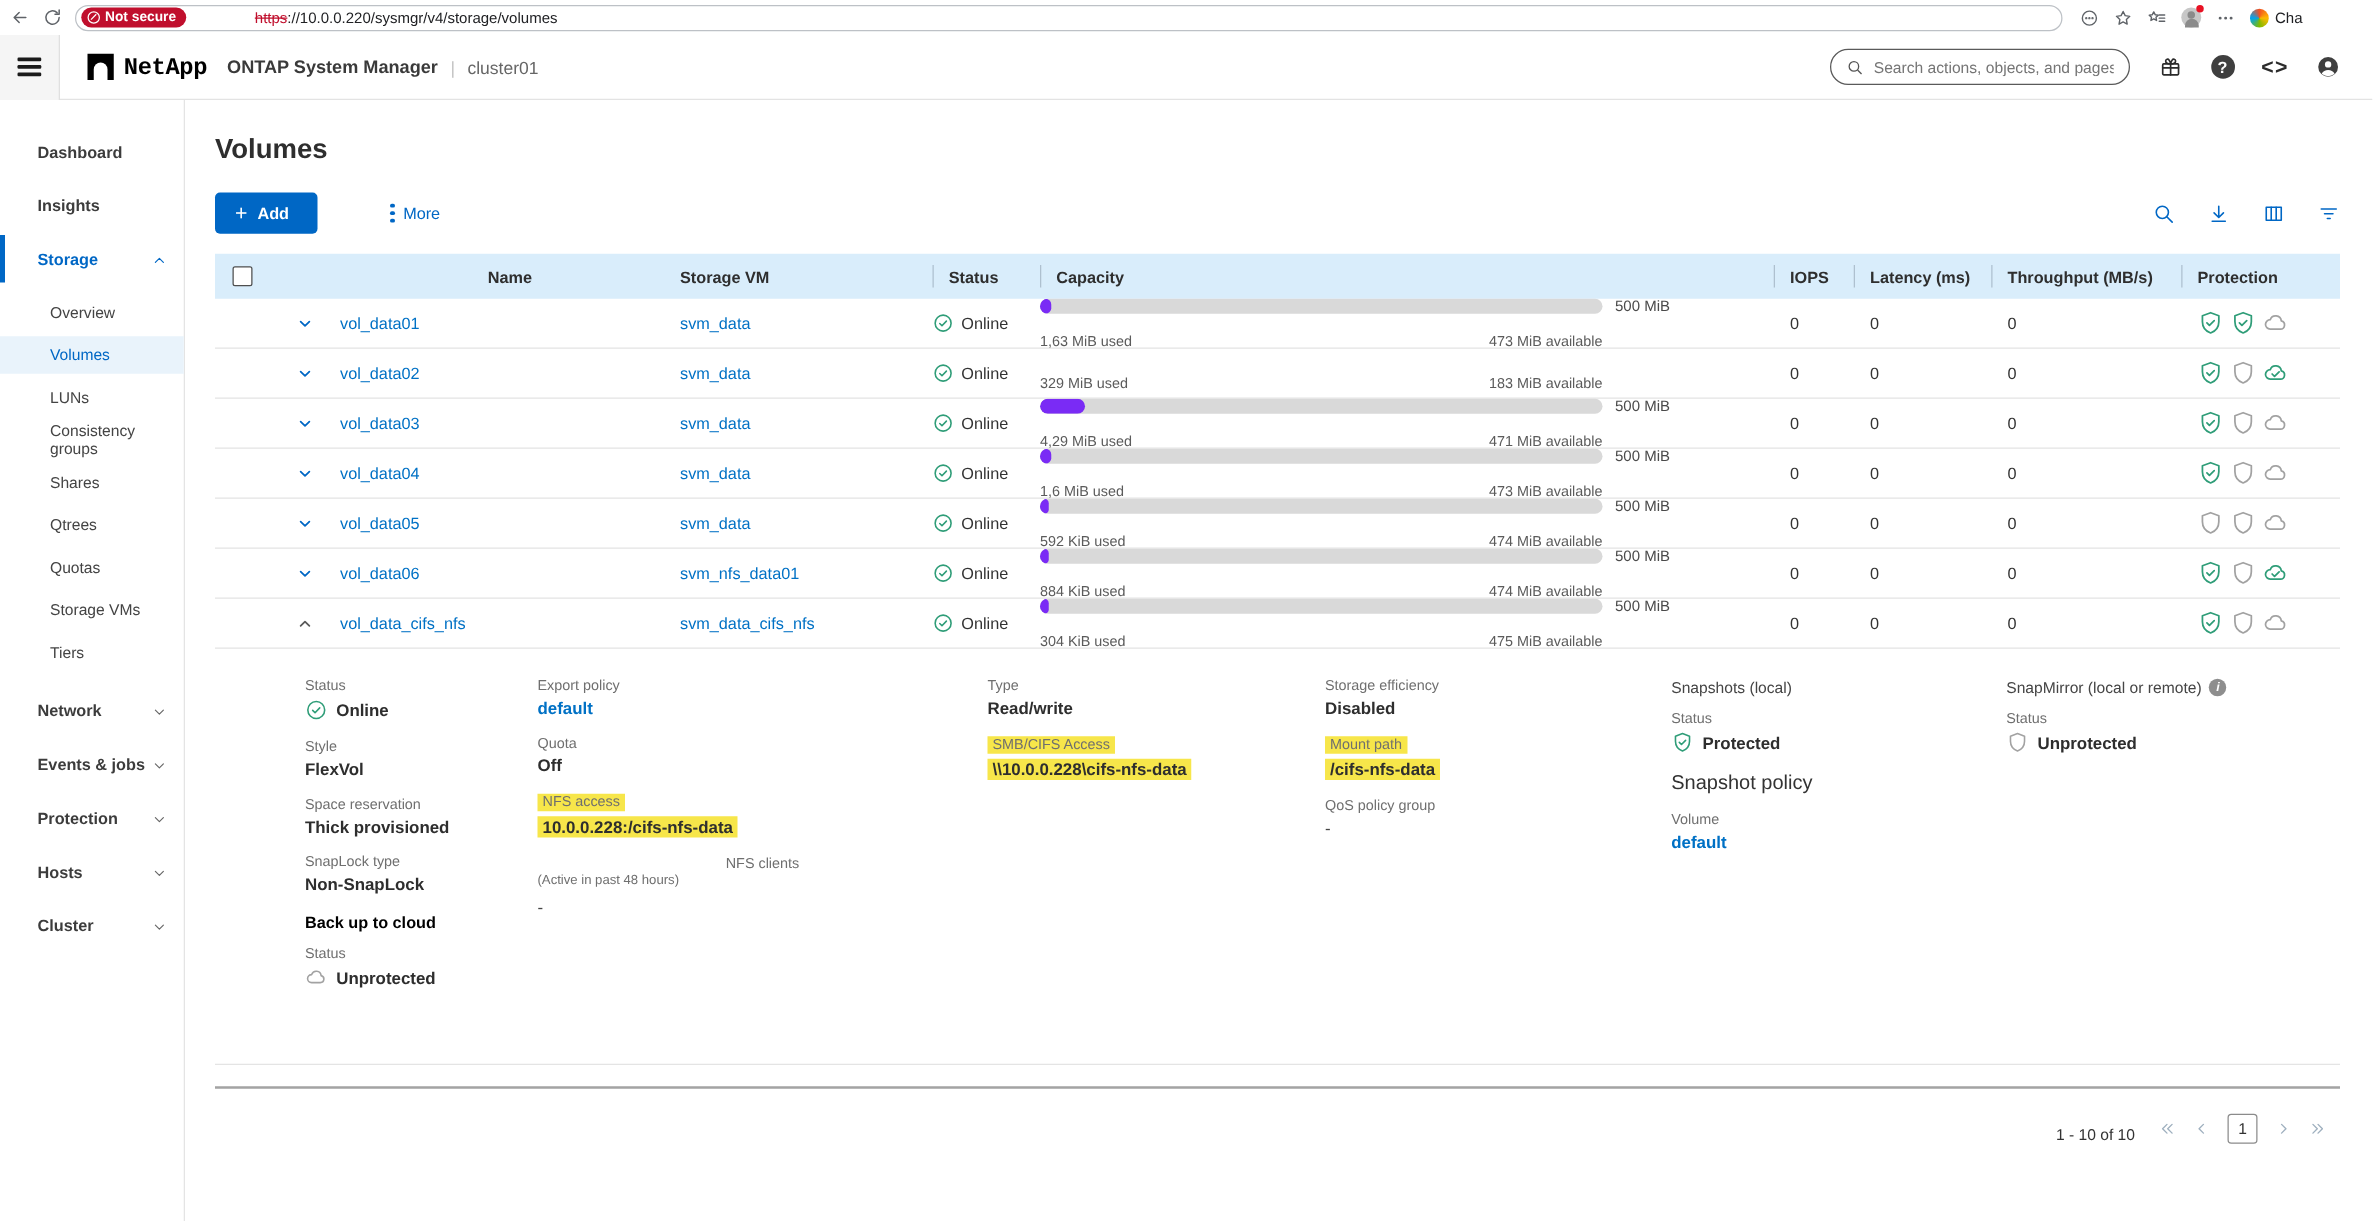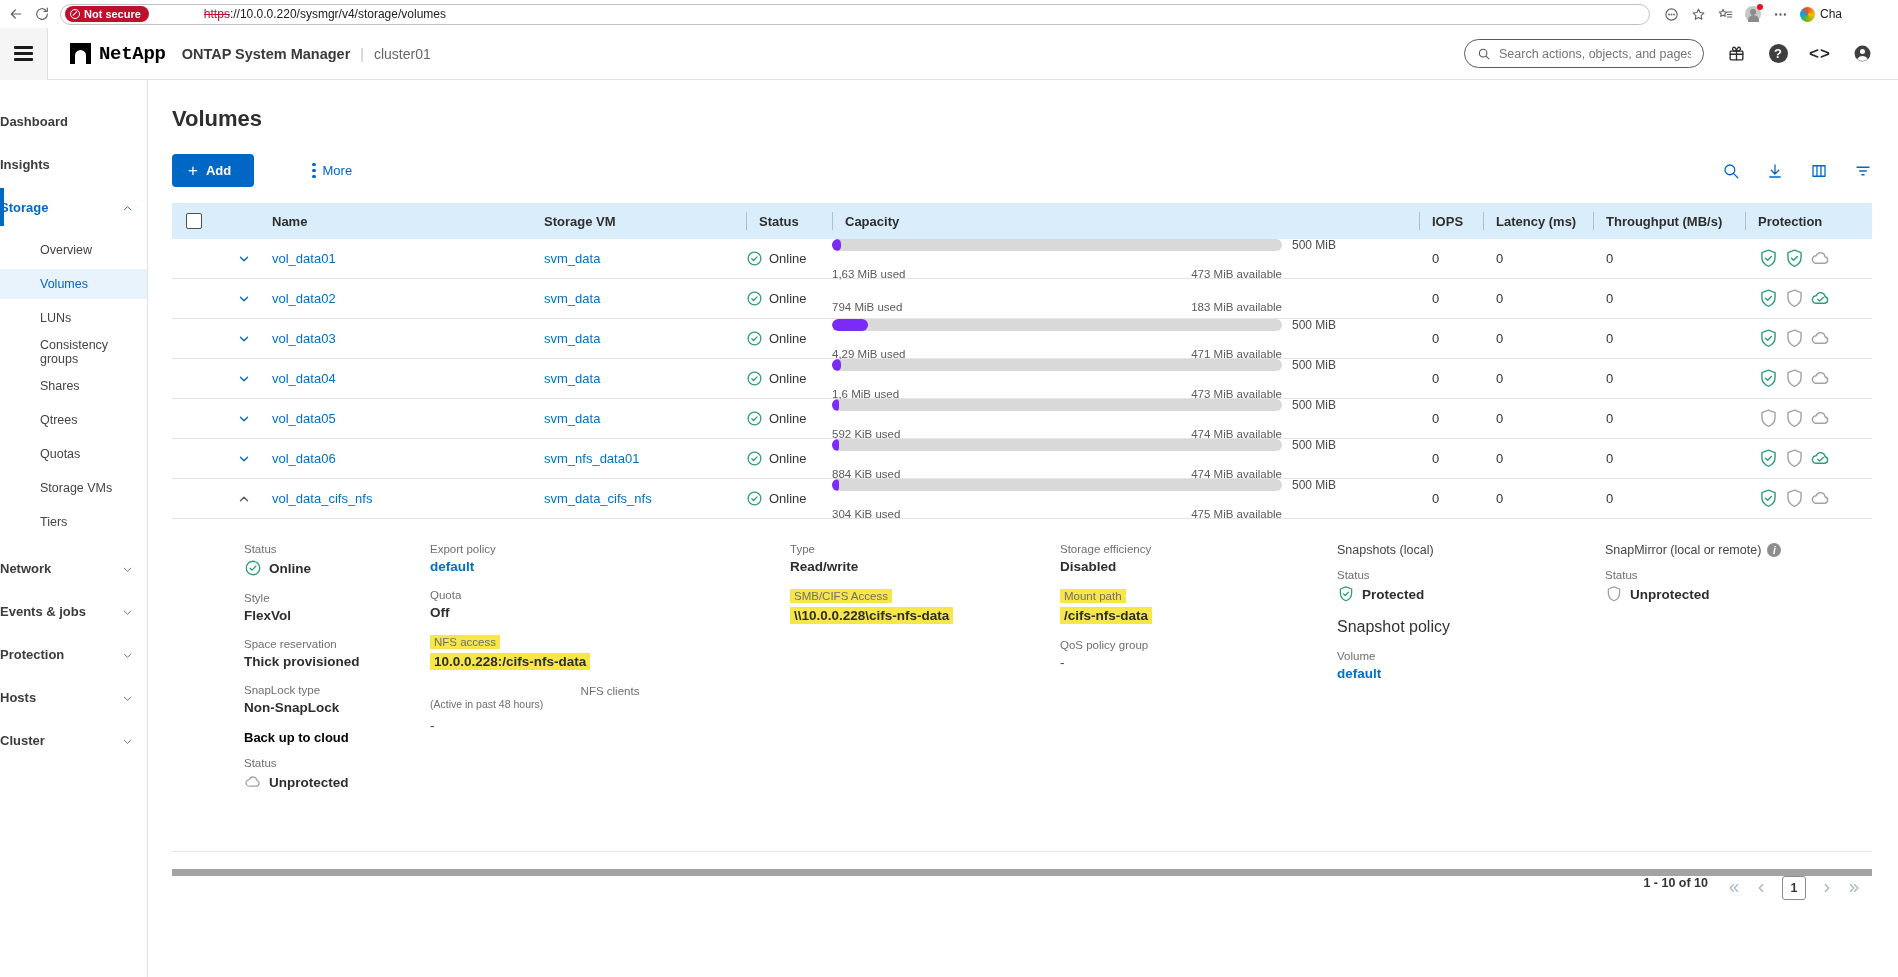--- a/index.html
+++ b/index.html
@@ -51,21 +51,21 @@
   .hd-ic { width:20px; height:20px; cursor:pointer; display:flex; align-items:center; justify-content:center; }
   .hd-ic svg { width:19px; height:19px; }
   .circle-dark { width:19px; height:19px; border-radius:50%; background:#3f3f3f; color:#fff;
     font-size:13px; font-weight:bold; display:flex; align-items:center; justify-content:center; }
   .code-glyph { font-size:17px; font-weight:bold; color:#2b2b2b; letter-spacing:1px; }
 
   
   .shell { display:flex; height:897px; }
   .sidebar { width:148px; flex:0 0 auto; border-right:1px solid #e4e4e4; padding-top:26px; background:#fff; }
   .side-item { position:relative; display:flex; align-items:center; height:30px; margin-bottom:13px;
-    font-size:13px; font-weight:bold; color:#3c3c3c; cursor:pointer; }
+    padding-left:30px; font-size:13px; font-weight:bold; color:#3c3c3c; cursor:pointer; }
   .side-item .chev { position:absolute; right:14px; width:11px; height:11px; }
   .side-item .chev svg { width:11px; height:11px; fill:none; stroke:#666; stroke-width:2; stroke-linecap:round; stroke-linejoin:round; }
   .side-item.active { color:#0067c5; }
   .side-item.active .chev svg { stroke:#0067c5; }
   .side-item.active::before { content:""; position:absolute; left:0; top:-4px; bottom:-4px; width:4px; background:#0067c5; }
   .side-sub { display:flex; align-items:center; height:30px; margin-bottom:4px; padding-left:40px;
     font-size:12.5px; color:#444; cursor:pointer; }
   .side-sub.selected { background:#e9f3fb; color:#0067c5; }
   .side-group-gap { height:12px; }
 
@@ -108,21 +108,21 @@
   .capsub { width:450px; display:flex; justify-content:space-between; font-size:11.5px; color:#5b5b5b; margin-top:16px; }
   .c-iops { width:64px; } .c-lat { width:110px; } .c-thr { width:152px; }
   .c-prot { width:114px; display:flex; align-items:center; gap:5px; }
   .picon { width:21px; height:21px; display:inline-flex; }
   .picon svg { display:none; width:21px; height:21px; fill:none; stroke:#a2a2a2; stroke-width:1.6; stroke-linecap:round; stroke-linejoin:round; }
   .picon.shield svg.s { display:block; }
   .picon.cloud  svg.c { display:block; }
   .picon.protected svg { stroke:#2f9d78; }
   .picon:not(.protected) .check { display:none; }
   
-  .h-name { width:272px; } .h-svm { width:202px; } .h-status { width:85px; padding-left:12px; }
+  .h-name { width:272px;text-align:center; } .h-svm { width:202px; } .h-status { width:85px; padding-left:12px; }
   .h-cap { width:586px; padding-left:12px; } .h-iops { width:63px; padding-left:12px; }
   .h-lat { width:109px; padding-left:12px; } .h-thr { width:151px; padding-left:12px; }
   .h-prot { width:100px; padding-left:12px; }
 
   
   .detail { display:flex; padding:24px 0 0 72px; height:332px; }
   .dcol1 { width:186px; } .dcol2 { width:360px; } .dcol3 { width:270px; }
   .dcol4 { width:277px; } .dcol5 { width:268px; } .dcol6 { width:260px; }
   .fld { margin-bottom:15px; }
   .flabel { font-size:11.5px; color:#6f6f6f; margin-bottom:4px; }
@@ -136,22 +136,22 @@
   .hl { background:#f7e64a; padding:1px 4px; display:inline-block; }
   .sec-head { font-size:13px; font-weight:bold; color:#000000; margin:6px 0 12px; }
   .sec-head2 { font-size:12.5px; color:#454545; margin-bottom:12px; display:flex; align-items:center; gap:6px; }
   .snap-policy-head { font-size:16px; color:#333; margin:10px 0 14px; }
   .info { width:14px; height:14px; border-radius:50%; background:#8e8e8e; color:#fff; font-size:10px;
     display:inline-flex; align-items:center; justify-content:center; font-style:italic; font-weight:bold; }
   .sub-note { font-size:10.5px; color:#6f6f6f; margin-top:1px; }
 
   
   .footer-div { border-top:1px solid #e4e4e4; }
-  .pag-bar { border-top:7px solid #a3a3a3; margin-top:17px; height:46px; display:flex; align-items:flex-start;
-    justify-content:flex-end; gap:18px; padding-right:10px; font-size:12.5px; color:#333;font-weight:bold; }
+  .pag-bar { border-top:2px solid #a3a3a3; margin-top:17px; height:46px; display:flex; align-items:flex-end;
+    justify-content:flex-end; gap:18px; padding-right:10px; font-size:12.5px; color:#333; }
   .pag-ic { width:14px; height:14px; cursor:pointer; }
   .pag-ic svg { width:14px; height:14px; fill:none; stroke:#9fb0bf; stroke-width:1.9; stroke-linecap:round; stroke-linejoin:round; }
   .pagebox { min-width:24px; height:24px; border:1px solid #8b8b8b; border-radius:3px; display:flex;
     align-items:center; justify-content:center; font-size:12.5px; color:#333; }
   .pag-group { display:flex; align-items:center; gap:14px; }
 </style>
 </head>
 <body>
 
 <div class="browser">
@@ -447,21 +447,21 @@
         <div class="c-svm"><a>svm_data</a></div>
         <div class="c-status">
             <span class="okc"><svg viewBox="0 0 24 24">
                 <circle cx="12" cy="12" r="9"></circle>
                 <path d="M8.2 12.4l2.5 2.5 5-5.2"></path>
               </svg></span>
             <span>Online</span>
           </div>
         <div class="c-cap">
           <div class="capsub">
-              <span>794 MiB used</span>
+              <span>329 MiB used</span>
               <span>183 MiB available</span>
             </div>
           </div>
         <div class="c-iops">0</div>
         <div class="c-lat">0</div>
         <div class="c-thr">0</div>
         <div class="c-prot">
           <span class="picon shield protected">
               <svg class="s" viewBox="0 0 24 24">
                 <path d="M12 2.5l7.5 2.8v5.4c0 4.9-3.2 8.7-7.5 10.3-4.3-1.6-7.5-5.4-7.5-10.3V5.3z"></path>

